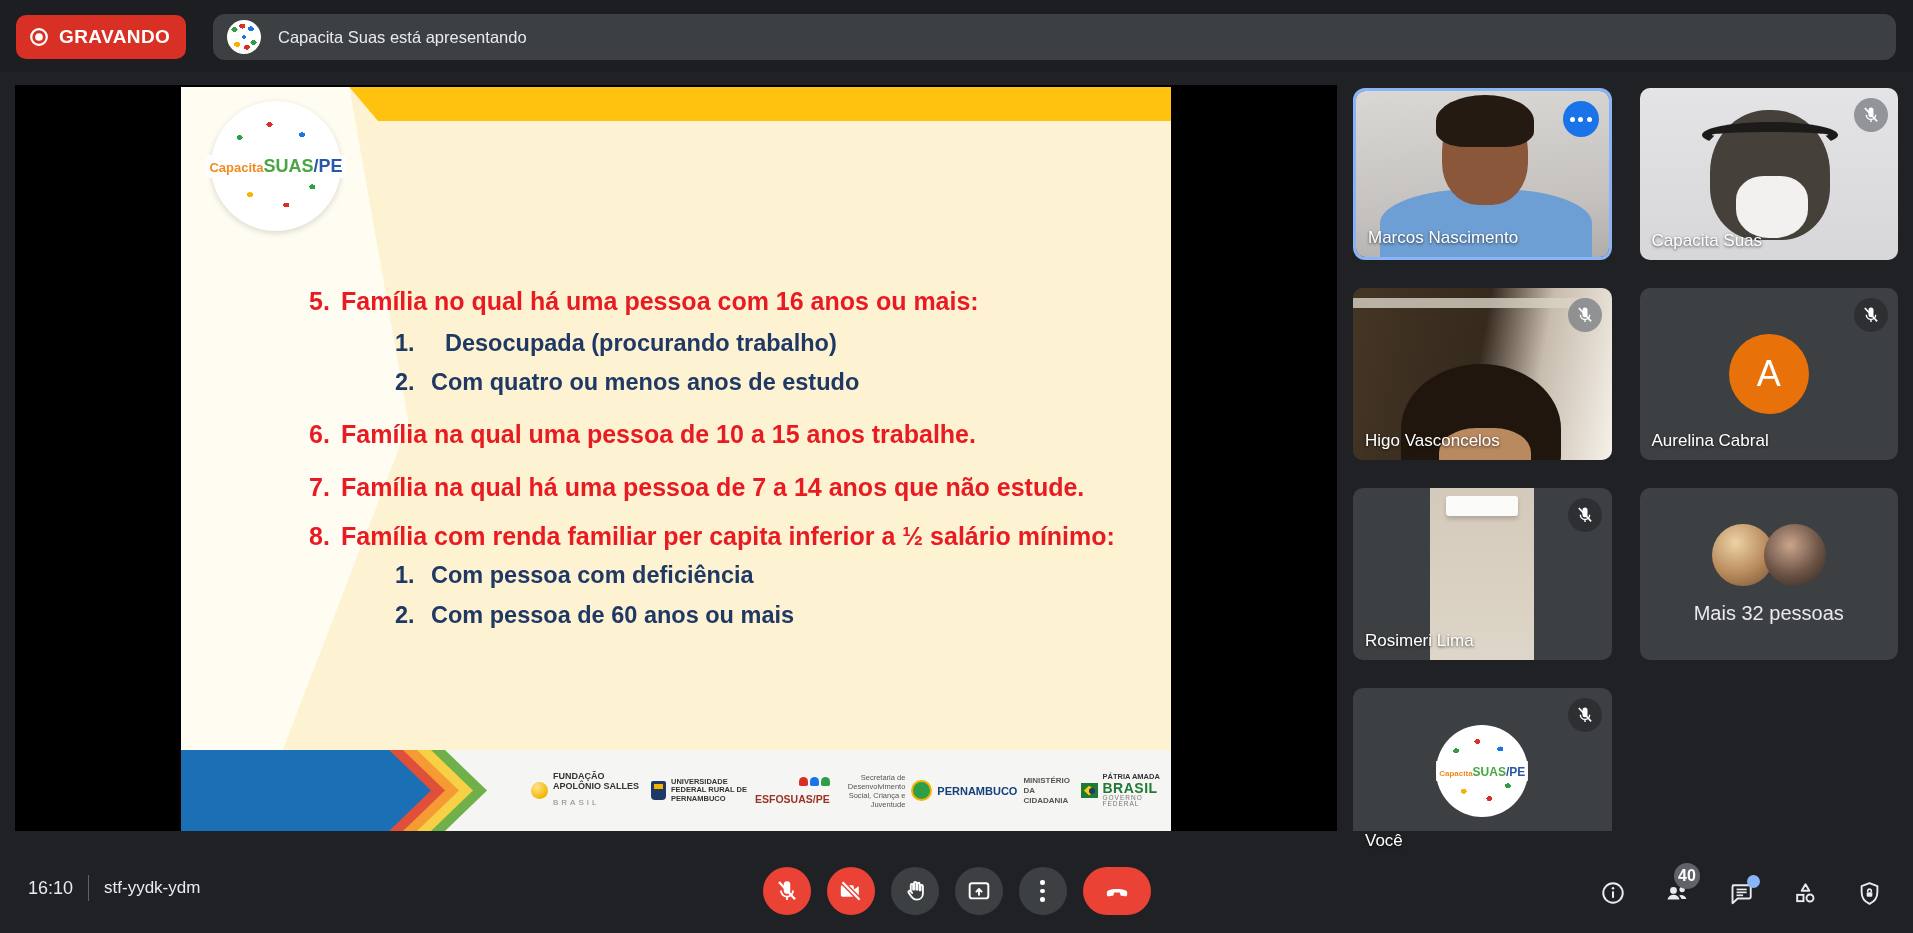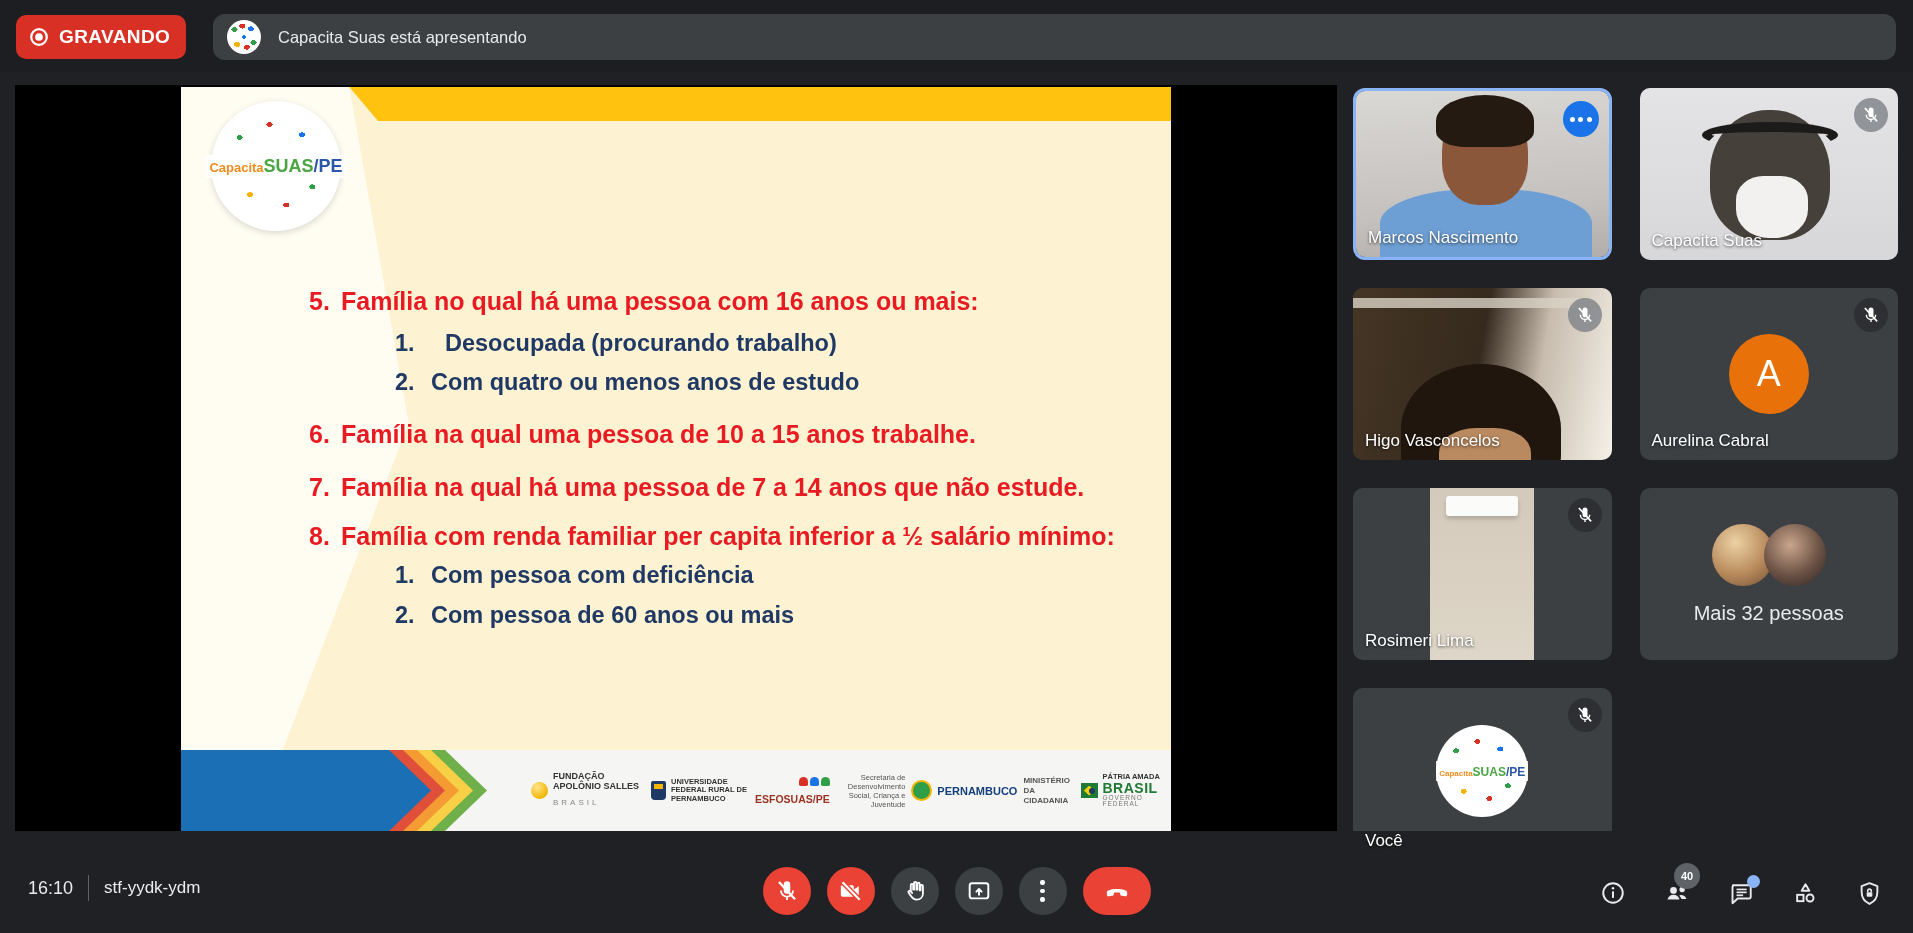--- a/index.html
+++ b/index.html
@@ -143,21 +143,21 @@
   .bb-center { position:absolute; left:50%; transform:translateX(-50%); bottom:18px; display:flex; align-items:center; gap:16px; }
   .cbtn { width:48px; height:48px; border-radius:50%; border:none; display:flex; align-items:center; justify-content:center; cursor:pointer; }
   .cbtn.red { background:#ea4335; }
   .cbtn.dark { background:#3c4043; }
   .cbtn.end { width:68px; border-radius:26px; background:#ea4335; }
   .cbtn .dots { display:flex; flex-direction:column; gap:4px; }
   .cbtn .dots i { width:4.5px; height:4.5px; border-radius:50%; background:#fff; display:block; }
   .bb-right { position:absolute; right:30px; bottom:26px; display:flex; align-items:center; gap:36px; }
   .rbtn { position:relative; width:28px; height:28px; display:flex; align-items:center; justify-content:center; cursor:pointer; }
   .count-badge { position:absolute; top:-16px; left:11px; min-width:26px; height:26px; border-radius:50%;
-    background:#5f6368; color:#fff; font-size:11px; font-weight:bold;
+    background:#5f6368; color:#fff; font-size:16px; font-weight:bold;
     display:flex; align-items:center; justify-content:center; }
   .chat-dot { position:absolute; top:-4px; right:-5px; width:13px; height:13px; border-radius:50%; background:#8ab4f8; }
 </style>
 </head>
 <body>
 
 <div class="app">
 
   <div class="topbar">
     <div class="rec-badge">

